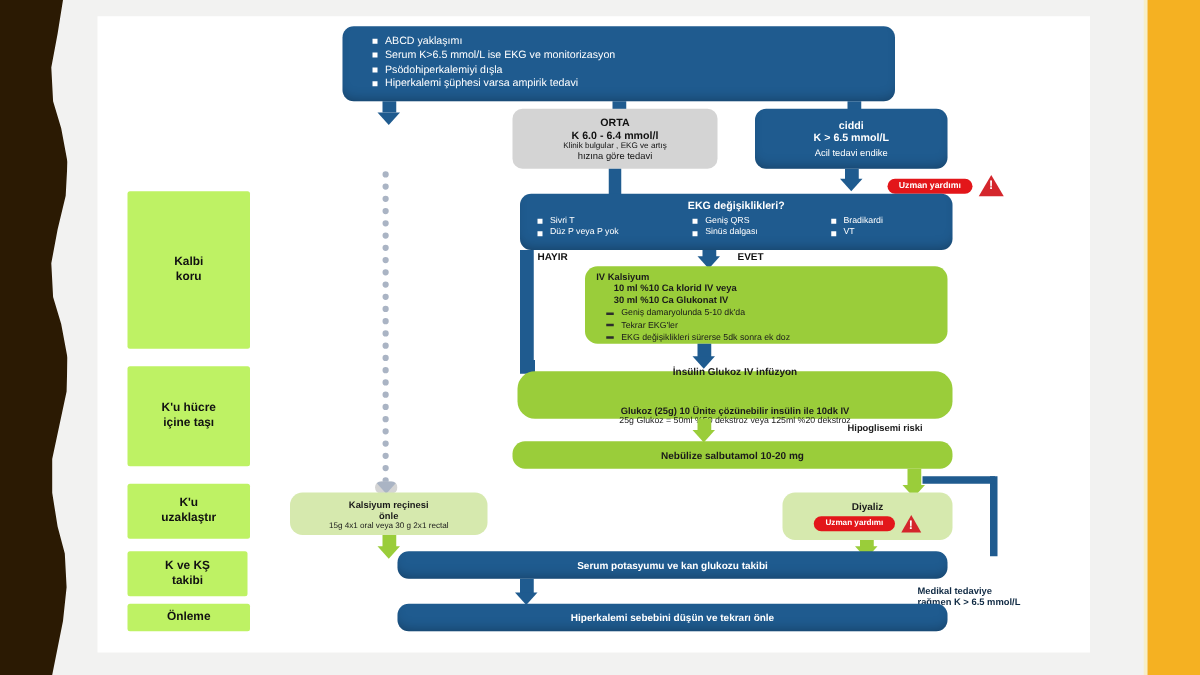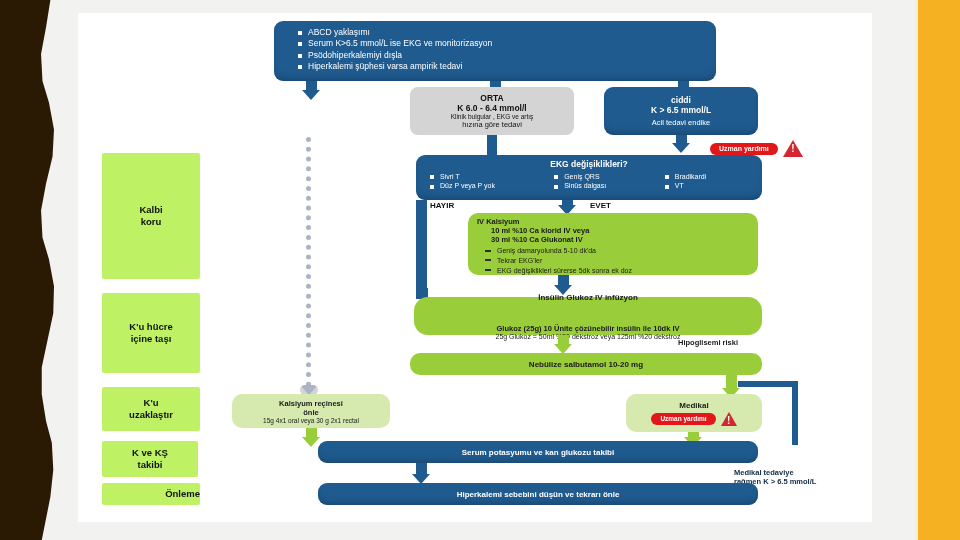--- a/index.html
+++ b/index.html
@@ -208,21 +208,21 @@
     <div class="dotline" style="left:228px;top:124px;height:250px;"></div>
     <div class="arrow-d grey" style="left:222px;top:372px;"></div>
 
     <div class="node green-pale ctr" style="left:154px;top:381px;width:158px;height:34px;">
       <div class="ttl" style="font-size:7.5px;">Kalsiyum reçinesi</div>
       <div class="ttl" style="font-size:7.5px;">önle</div>
       <div class="sub" style="font-size:6.5px;">15g 4x1 oral veya 30 g 2x1 rectal</div>
     </div>
 
     <div class="node green-pale ctr" style="left:548px;top:381px;width:136px;height:38px;">
-      <div class="ttl" style="font-size:8px;margin-bottom:2px;">Medikal</div>
+      <div class="ttl" style="font-size:8px;margin-bottom:2px;">Diyaliz</div>
       <div class="badge" style="position:relative;left:0;top:0;">
         <span class="pill" style="font-size:6.5px;">Uzman yardımı</span>
         <span class="tri" style="border-bottom-width:14px;border-left-width:8px;border-right-width:8px;"></span>
       </div>
     </div>
 
     <div class="conn g" style="left:228px;top:415px;width:11px;height:11px;"></div>
     <div class="arrow-d g" style="left:224px;top:424px;"></div>
     <div class="conn g" style="left:610px;top:419px;width:11px;height:7px;"></div>
     <div class="arrow-d g" style="left:606px;top:424px;"></div>
@@ -261,20 +261,20 @@
         <span>K'u</span><br>
         <span>uzaklaştır</span>
       </div>
     </div>
     <div class="sidebox" style="position:absolute;left:24px;top:428px;width:96px;height:36px;font-size:9.5px;">
       <div>
         <span>K ve KŞ</span><br>
         <span>takibi</span>
       </div>
     </div>
-    <div class="sidebox" style="position:absolute;left:24px;top:470px;width:98px;height:22px;font-size:9.5px;justify-content:flex-end;">
+    <div class="sidebox" style="position:absolute;left:24px;top:470px;width:98px;height:22px;font-size:9.5px;">
       <div>
         <span>Önleme</span>
       </div>
     </div>
 
   </div>
 </div>
 
 </body></html>

